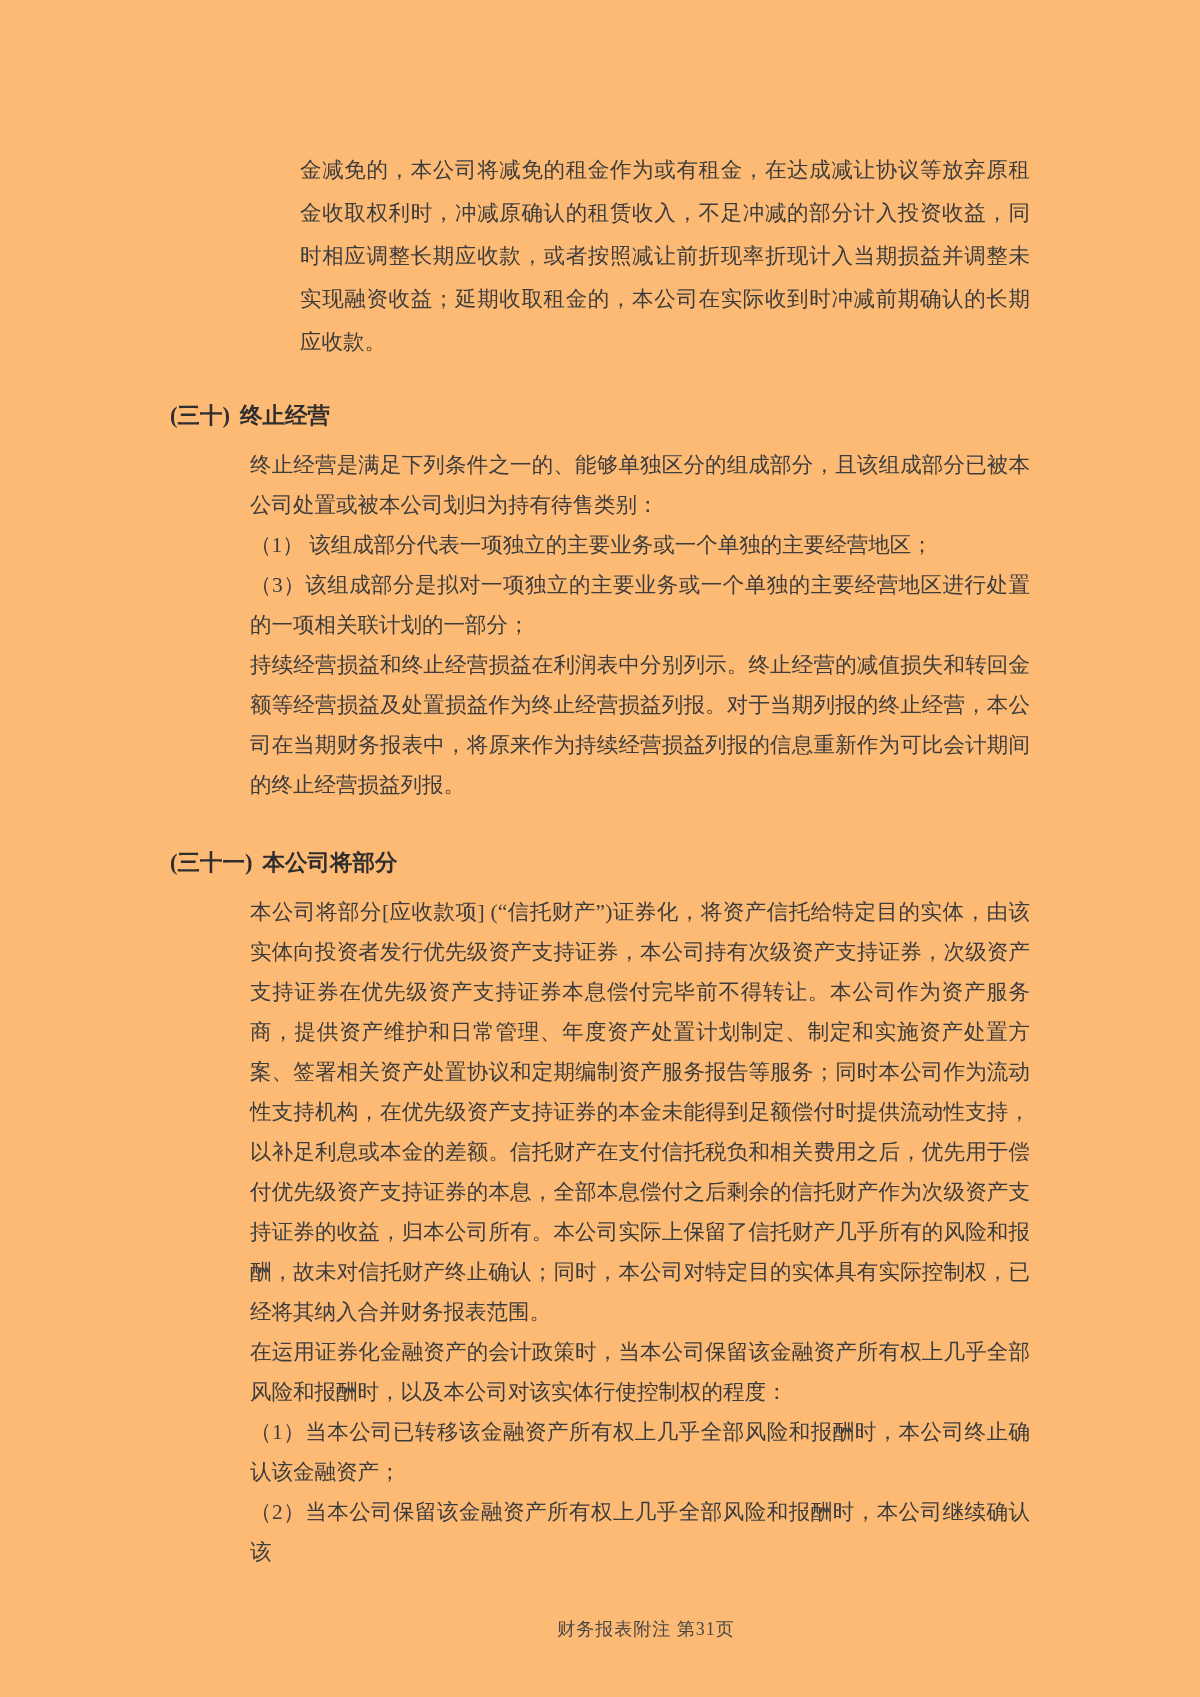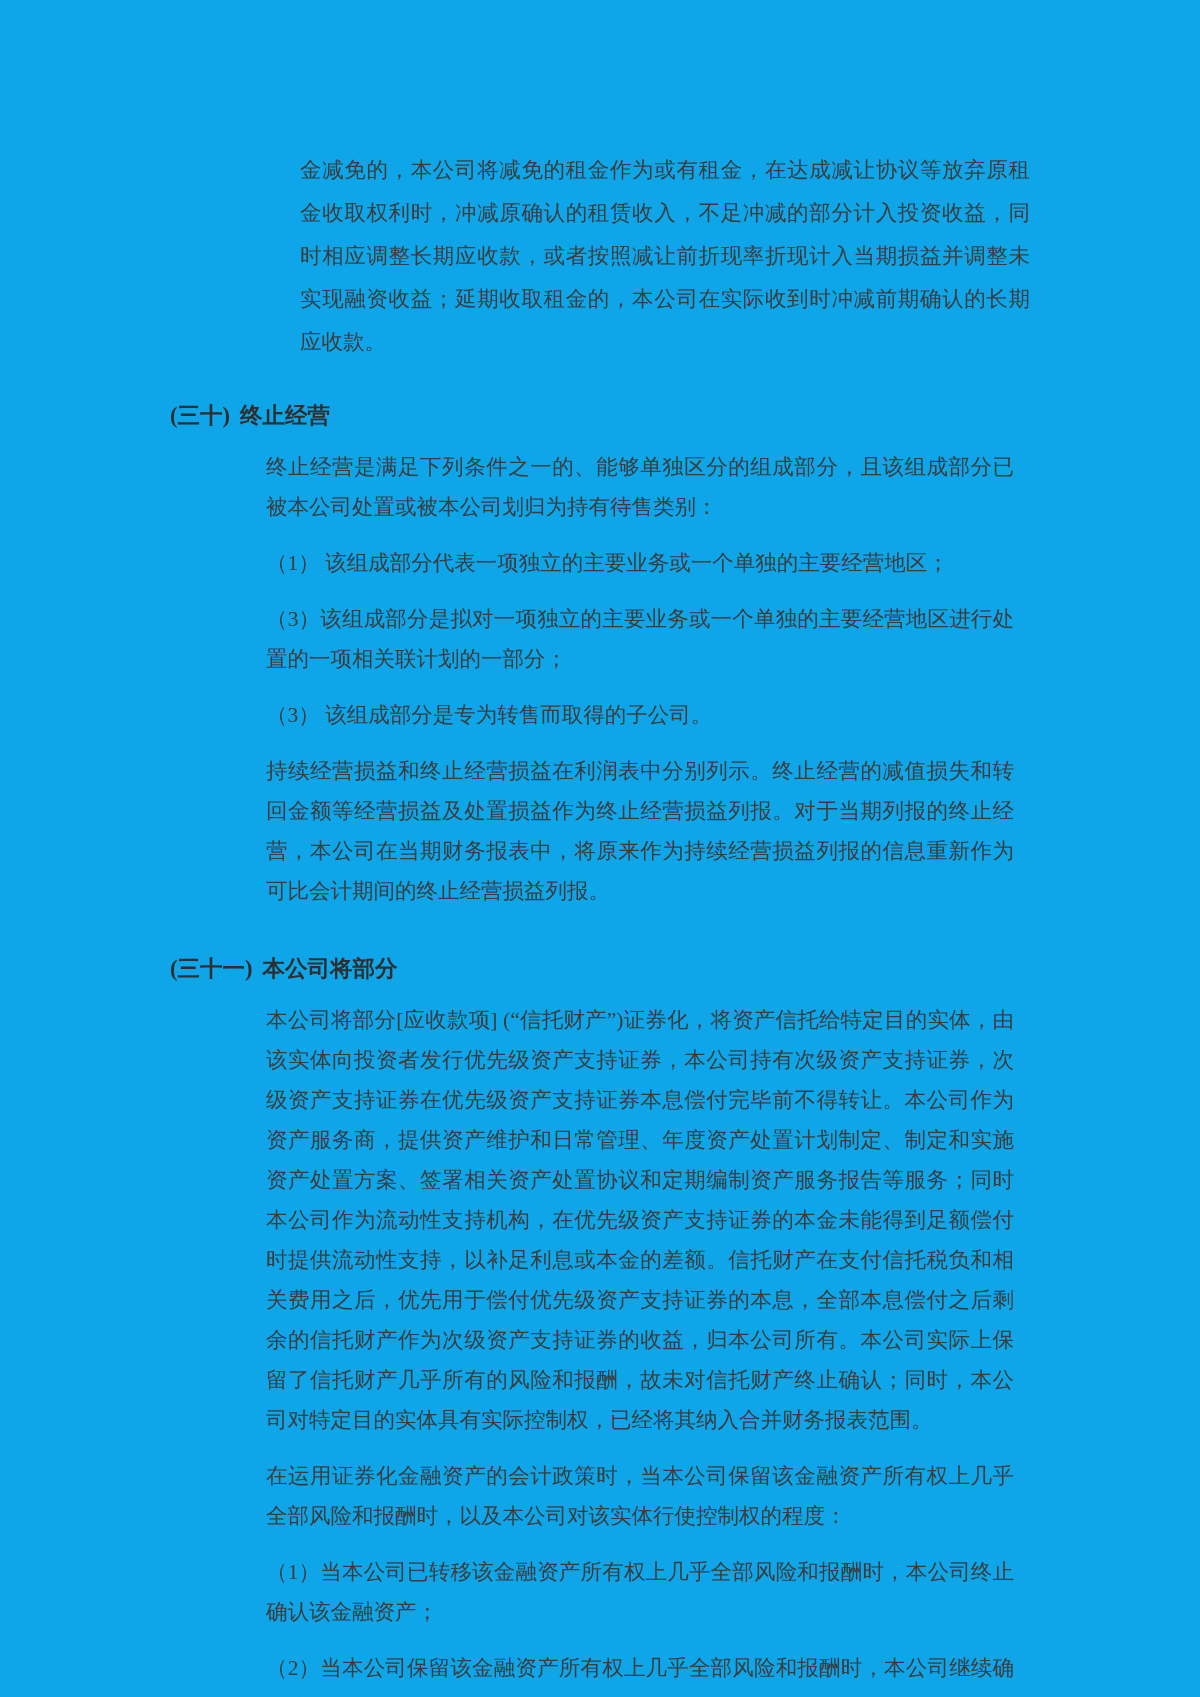--- a/index.html
+++ b/index.html
@@ -8,21 +8,21 @@
     background: #e9e9e9;
   }
   body {
     width: 1200px;
     font-family: "Liberation Serif", "DejaVu Serif", serif;
   }
   .page {
     position: relative;
     width: 1200px;
     height: 1697px;
-    background: #0ea5e9;
+    background: #fdba74;
     color: #3c3c3c;
     overflow: hidden;
     box-sizing: border-box;
   }
   
   .intro-para {
     margin: 149px 170px 0 300px;
     width: 730px;
     font-size: 21.5px;
     line-height: 43px;
@@ -39,21 +39,21 @@
     font-weight: bold;
     color: #2e2e2e;
   }
   .section-heading.first { margin-top: 37px; }
   .section-heading.second { margin-top: 43px; }
   .section-body {
     margin: 14px 170px 0 250px;
     width: 780px;
   }
   .body-para {
-    margin: 16px;
+    margin: 0;
     font-size: 21.5px;
     line-height: 40px;
     text-align: justify;
     text-justify: inter-character;
   }
   .page-footer {
     margin-top: 44px;
     width: 1200px;
     text-align: center;
     font-size: 18px;
@@ -72,21 +72,20 @@
 
   <section>
     <div class="section-heading first">
       <span>(三十)</span>
       <span>终止经营</span>
     </div>
     <div class="section-body">
       <p class="body-para">终止经营是满足下列条件之一的、能够单独区分的组成部分，且该组成部分已被本公司处置或被本公司划归为持有待售类别：</p>
       <p class="body-para">（1） 该组成部分代表一项独立的主要业务或一个单独的主要经营地区；</p>
       <p class="body-para">（3）该组成部分是拟对一项独立的主要业务或一个单独的主要经营地区进行处置的一项相关联计划的一部分；</p>
-      <p class="body-para">（3） 该组成部分是专为转售而取得的子公司。</p>
       <p class="body-para">持续经营损益和终止经营损益在利润表中分别列示。终止经营的减值损失和转回金额等经营损益及处置损益作为终止经营损益列报。对于当期列报的终止经营，本公司在当期财务报表中，将原来作为持续经营损益列报的信息重新作为可比会计期间的终止经营损益列报。</p>
     </div>
   </section>
 
   <section>
     <div class="section-heading second">
       <span>(三十一)</span>
       <span>本公司将部分</span>
     </div>
     <div class="section-body">

